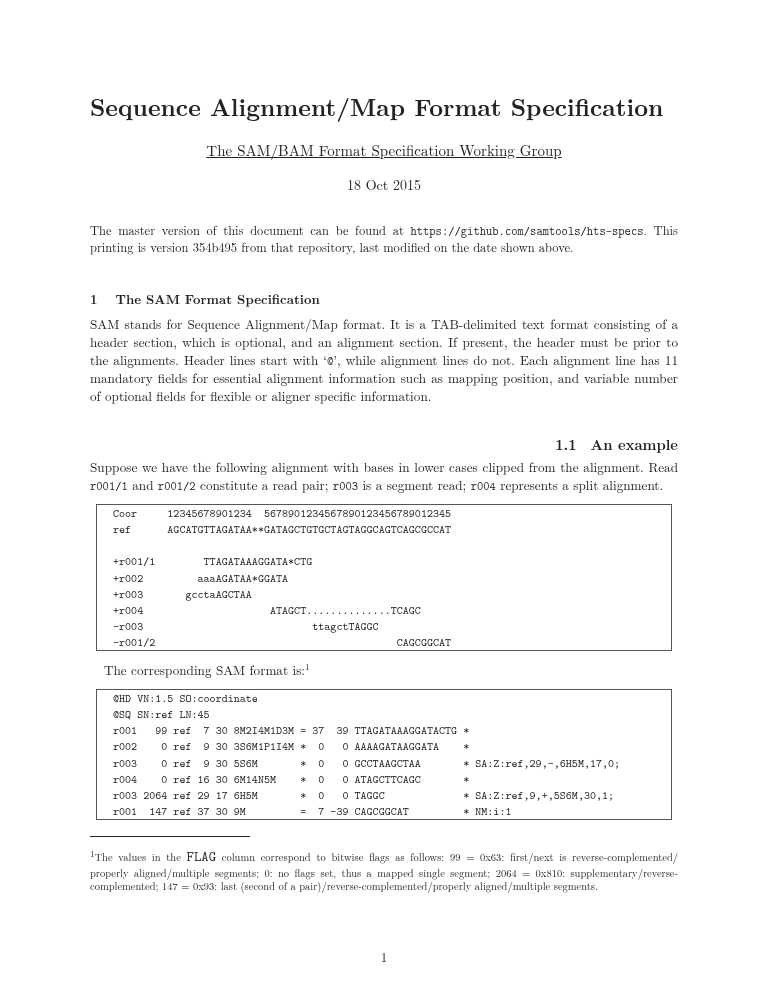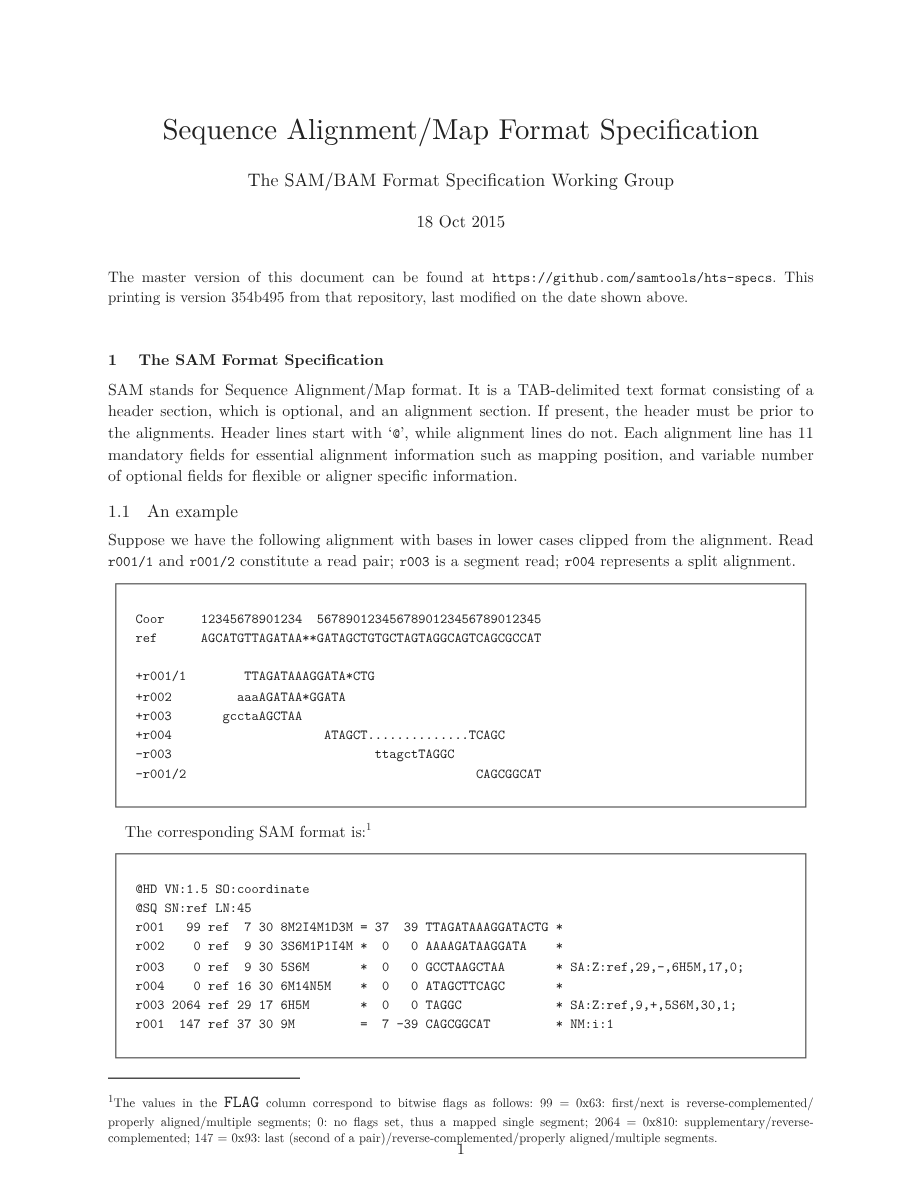--- a/index.html
+++ b/index.html
@@ -12,29 +12,30 @@
     height: 994px;
     box-sizing: border-box;
     padding: 90px 90px 30px 90px; 
     font-family: "Latin Modern Roman", "CMU Serif", Georgia, serif;
     color: #222;
     font-size: 13.2px;
     line-height: 1.35;
     position: relative;
   }
   .title {
-    text-align: center;
+    text-align: left;
     font-size: 24px;
-    font-weight: 400;
+    font-weight: 700;
     margin: 0 0 18px 0;
   }
   .subtitle {
     text-align: center;
     font-size: 15px;
     margin: 0 0 14px 0;
+    text-decoration: underline;
   }
   .date {
     text-align: center;
     font-size: 14px;
     margin: 0 0 28px 0;
   }
   .intro {
     font-size: 12.5px;
     margin: 0 0 2px 0;
     text-align: justify;
@@ -46,27 +47,28 @@
     margin: 34px 0 8px 0;
   }
   h2.section .num { margin-right: 18px; font-weight: 700; }
   p.body {
     margin: 0 0 10px 0;
     text-align: justify;
   }
   p.body .tt { font-family: "Latin Modern Mono", "Courier New", monospace; font-size: 12px; }
   h3.subsection {
     font-size: 14.5px;
-    font-weight: 400;
-    margin: 12px 0 4px 0;
+    font-weight: 700;
+    margin: 30px 0 4px 0;
+    text-align: right;
   }
   h3.subsection .num { margin-right: 14px; }
   .codebox {
     border: 0.5px solid #555;
-    padding: 20px 16px;
+    padding: 0 16px;
     margin: 10px 6px 10px 6px;
     font-family: "Latin Modern Mono", "Courier New", monospace;
     font-size: 11.5px;
     line-height: 1.4;
     white-space: pre;
     overflow: hidden;
   }
   .between {
     margin: 8px 0 6px 14px;
   }

